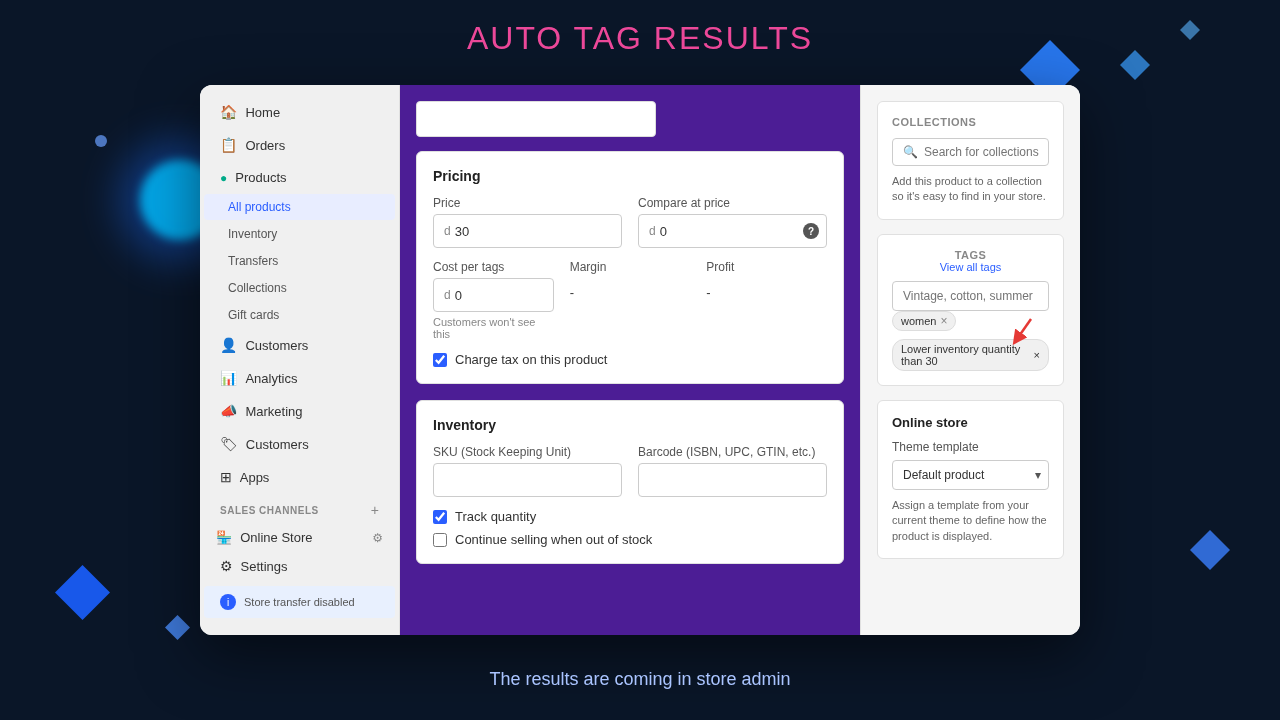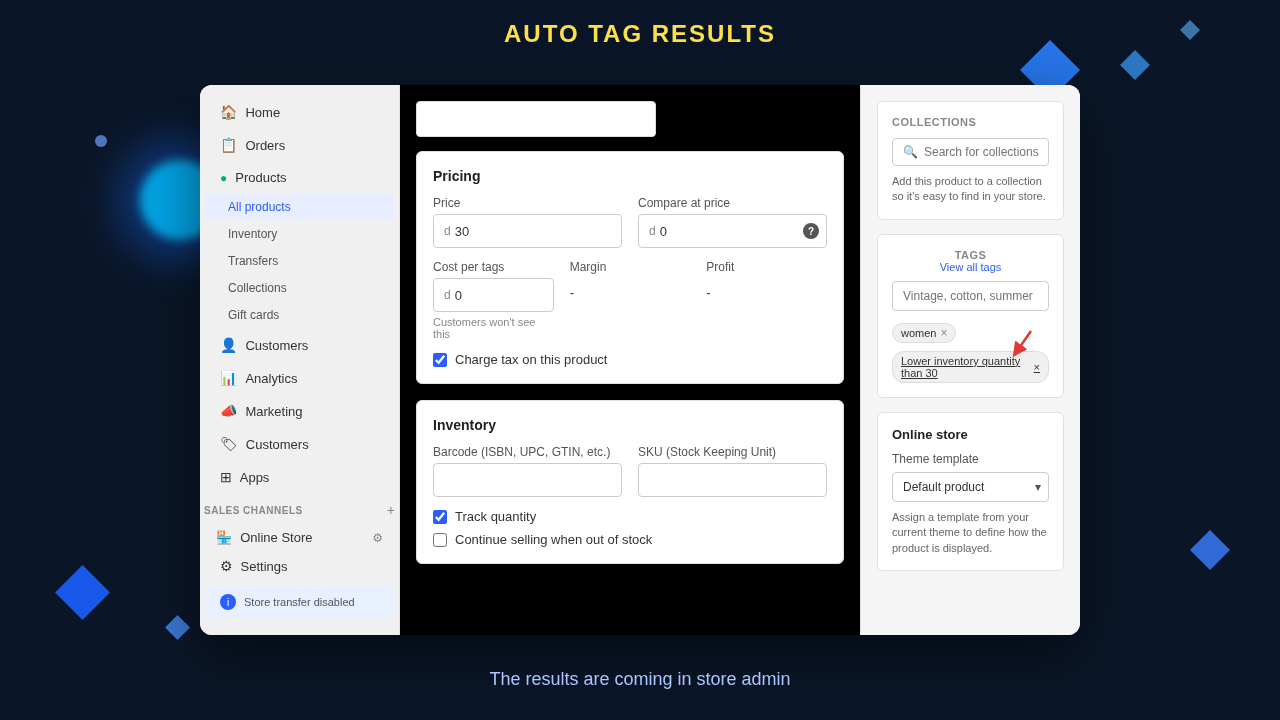--- a/index.html
+++ b/index.html
@@ -36,23 +36,23 @@
 
     
     .page-title-area {
       position: absolute;
       top: 20px;
       left: 0; right: 0;
       text-align: center;
       z-index: 2;
     }
     .page-title {
-      font-size: 24px;
-      font-weight: 700;
-      color: #fde047;
+      font-size: 32px;
+      font-weight: 400;
+      color: #ec4899;
       letter-spacing: 2px;
     }
 
     
     .main-card {
       position: absolute;
       top: 85px;
       left: 200px;
       right: 200px;
       bottom: 85px;
@@ -97,21 +97,21 @@
       font-size: 10px;
       font-weight: 600;
       color: #888;
       padding: 10px 16px 4px;
       letter-spacing: 0.5px;
     }
     .sidebar-item-with-action {
       display: flex;
       align-items: center;
       justify-content: space-between;
-      padding: 8px 4px;
+      padding: 8px 20px;
       font-size: 13px;
       color: #333;
     }
     .sidebar-item-with-action .left { display: flex; align-items: center; gap: 8px; cursor: pointer; }
     .sidebar-item-with-action .plus-btn { color: #888; cursor: pointer; font-size: 14px; }
     .sidebar-store-transfer {
       display: flex;
       align-items: center;
       gap: 8px;
       padding: 8px 16px;
@@ -121,21 +121,21 @@
       margin: 4px;
       border-radius: 4px;
       cursor: pointer;
     }
 
     
     .main-content {
       flex: 1;
       overflow-y: auto;
       padding: 16px;
-      background: #000000;
+      background: #4c1d95;
     }
 
     
     .section-card {
       background: white;
       border: 1px solid #e0e0e0;
       border-radius: 6px;
       padding: 16px;
       margin-bottom: 16px;
     }
@@ -303,21 +303,21 @@
       cursor: pointer;
       text-decoration: none;
     }
     .tags-input {
       width: 100%;
       border: 1px solid #ccc;
       border-radius: 4px;
       padding: 7px 10px;
       font-size: 12px;
       color: #888;
-      margin-bottom: 12px;
+      margin-bottom: 0;
       outline: none;
     }
     .tags-list {
       display: flex;
       flex-wrap: wrap;
       gap: 6px;
       position: relative;
     }
     .tag-badge {
       display: inline-flex;
@@ -339,21 +339,20 @@
     .tag-badge-special {
       display: inline-flex;
       align-items: center;
       gap: 4px;
       background: #f0f0f0;
       border: 1px solid #ddd;
       border-radius: 12px;
       padding: 3px 8px;
       font-size: 11px;
       color: #333;
-      text-decoration: underline;
     }
 
     
     .arrow-container {
       position: relative;
       margin-top: 4px;
     }
 
     
     .online-store-title {
@@ -543,25 +542,25 @@
         <input type="checkbox" checked="" style="">
         <span class="checkbox-label">Charge tax on this product</span>
       </div>
     </div>
 
     <div class="section-card">
       <div class="section-title">Inventory</div>
 
       <div class="form-row">
         <div class="form-group">
+          <div class="form-label">SKU (Stock Keeping Unit)</div>
+          <input type="text" class="form-input" style="display: block; width: 100%; border: 1px solid rgb(204, 204, 204); border-radius: 4px; padding: 7px 10px; font-size: 13px; outline: none;" value="">
+        </div>
+        <div class="form-group">
           <div class="form-label">Barcode (ISBN, UPC, GTIN, etc.)</div>
-          <input type="text" class="form-input" style="display: block; width: 100%; border: 1px solid rgb(204, 204, 204); border-radius: 4px; padding: 7px 10px; font-size: 13px; outline: none;" value="">
-        </div>
-        <div class="form-group">
-          <div class="form-label">SKU (Stock Keeping Unit)</div>
           <input type="text" class="form-input" style="display: block; width: 100%; border: 1px solid rgb(204, 204, 204); border-radius: 4px; padding: 7px 10px; font-size: 13px; outline: none;" value="">
         </div>
       </div>
 
       <div class="checkbox-row">
         <input type="checkbox" checked="" style="">
         <span class="checkbox-label">Track quantity</span>
       </div>
 
       <div class="checkbox-row">

